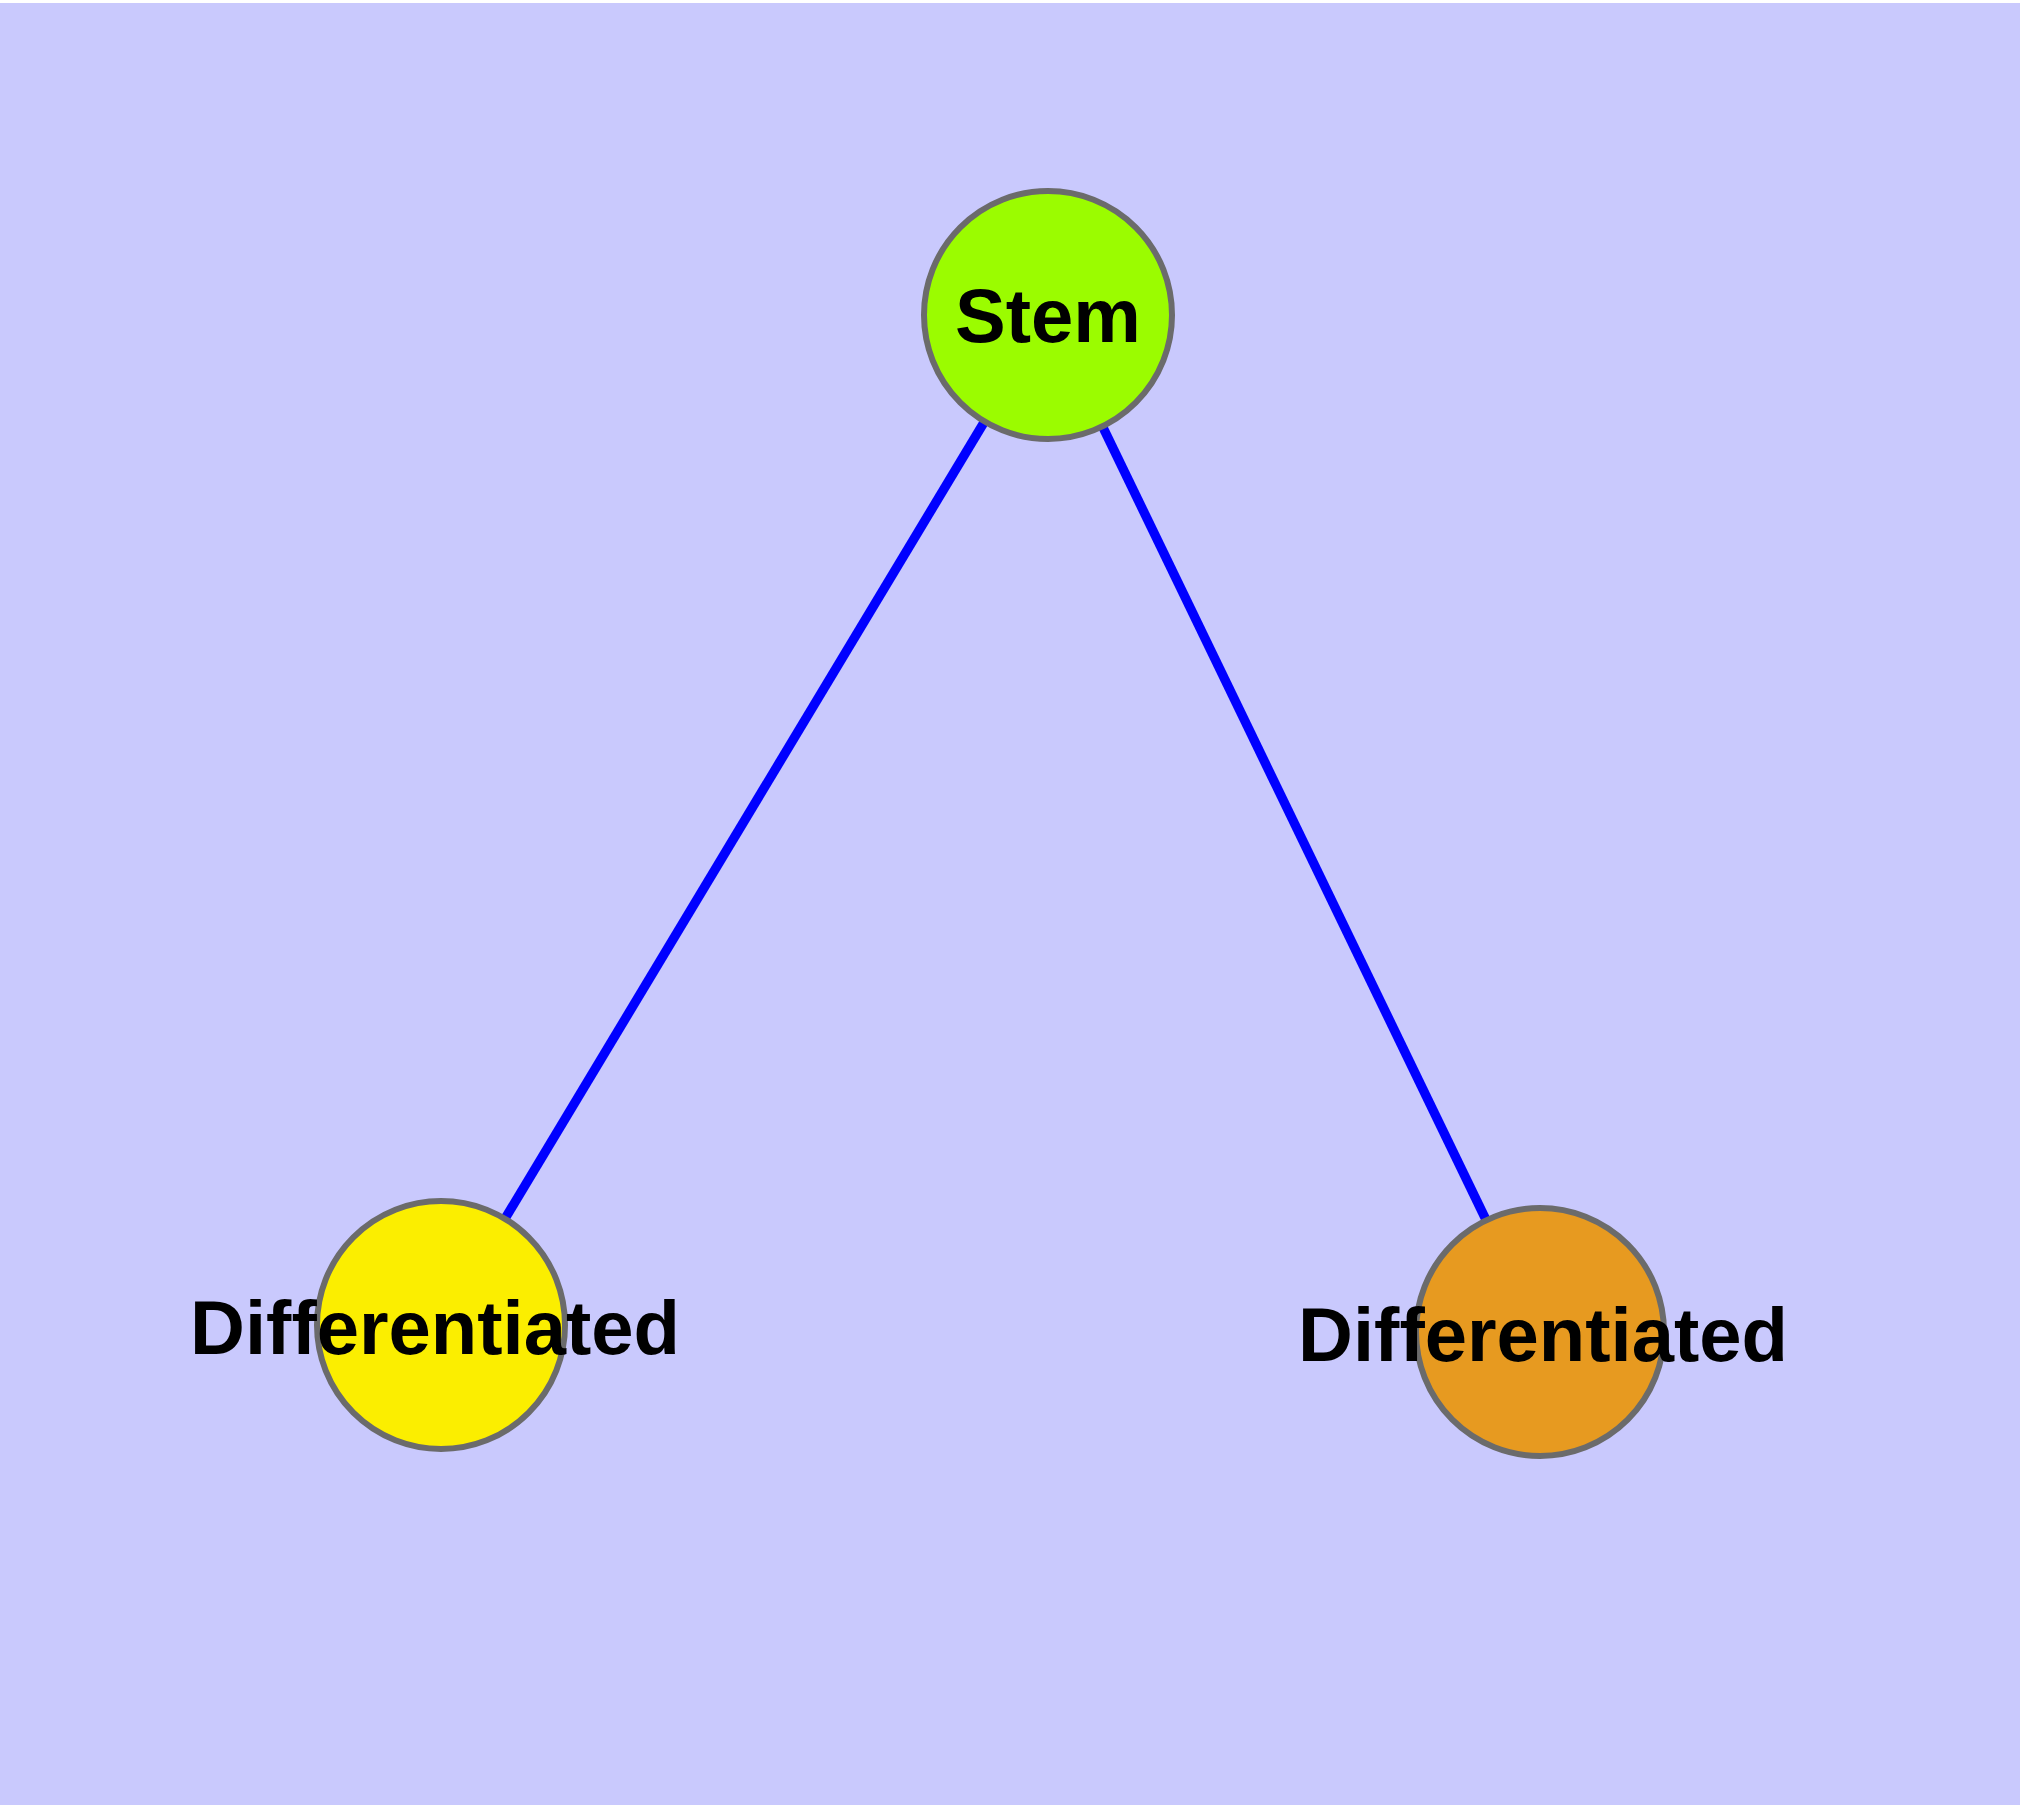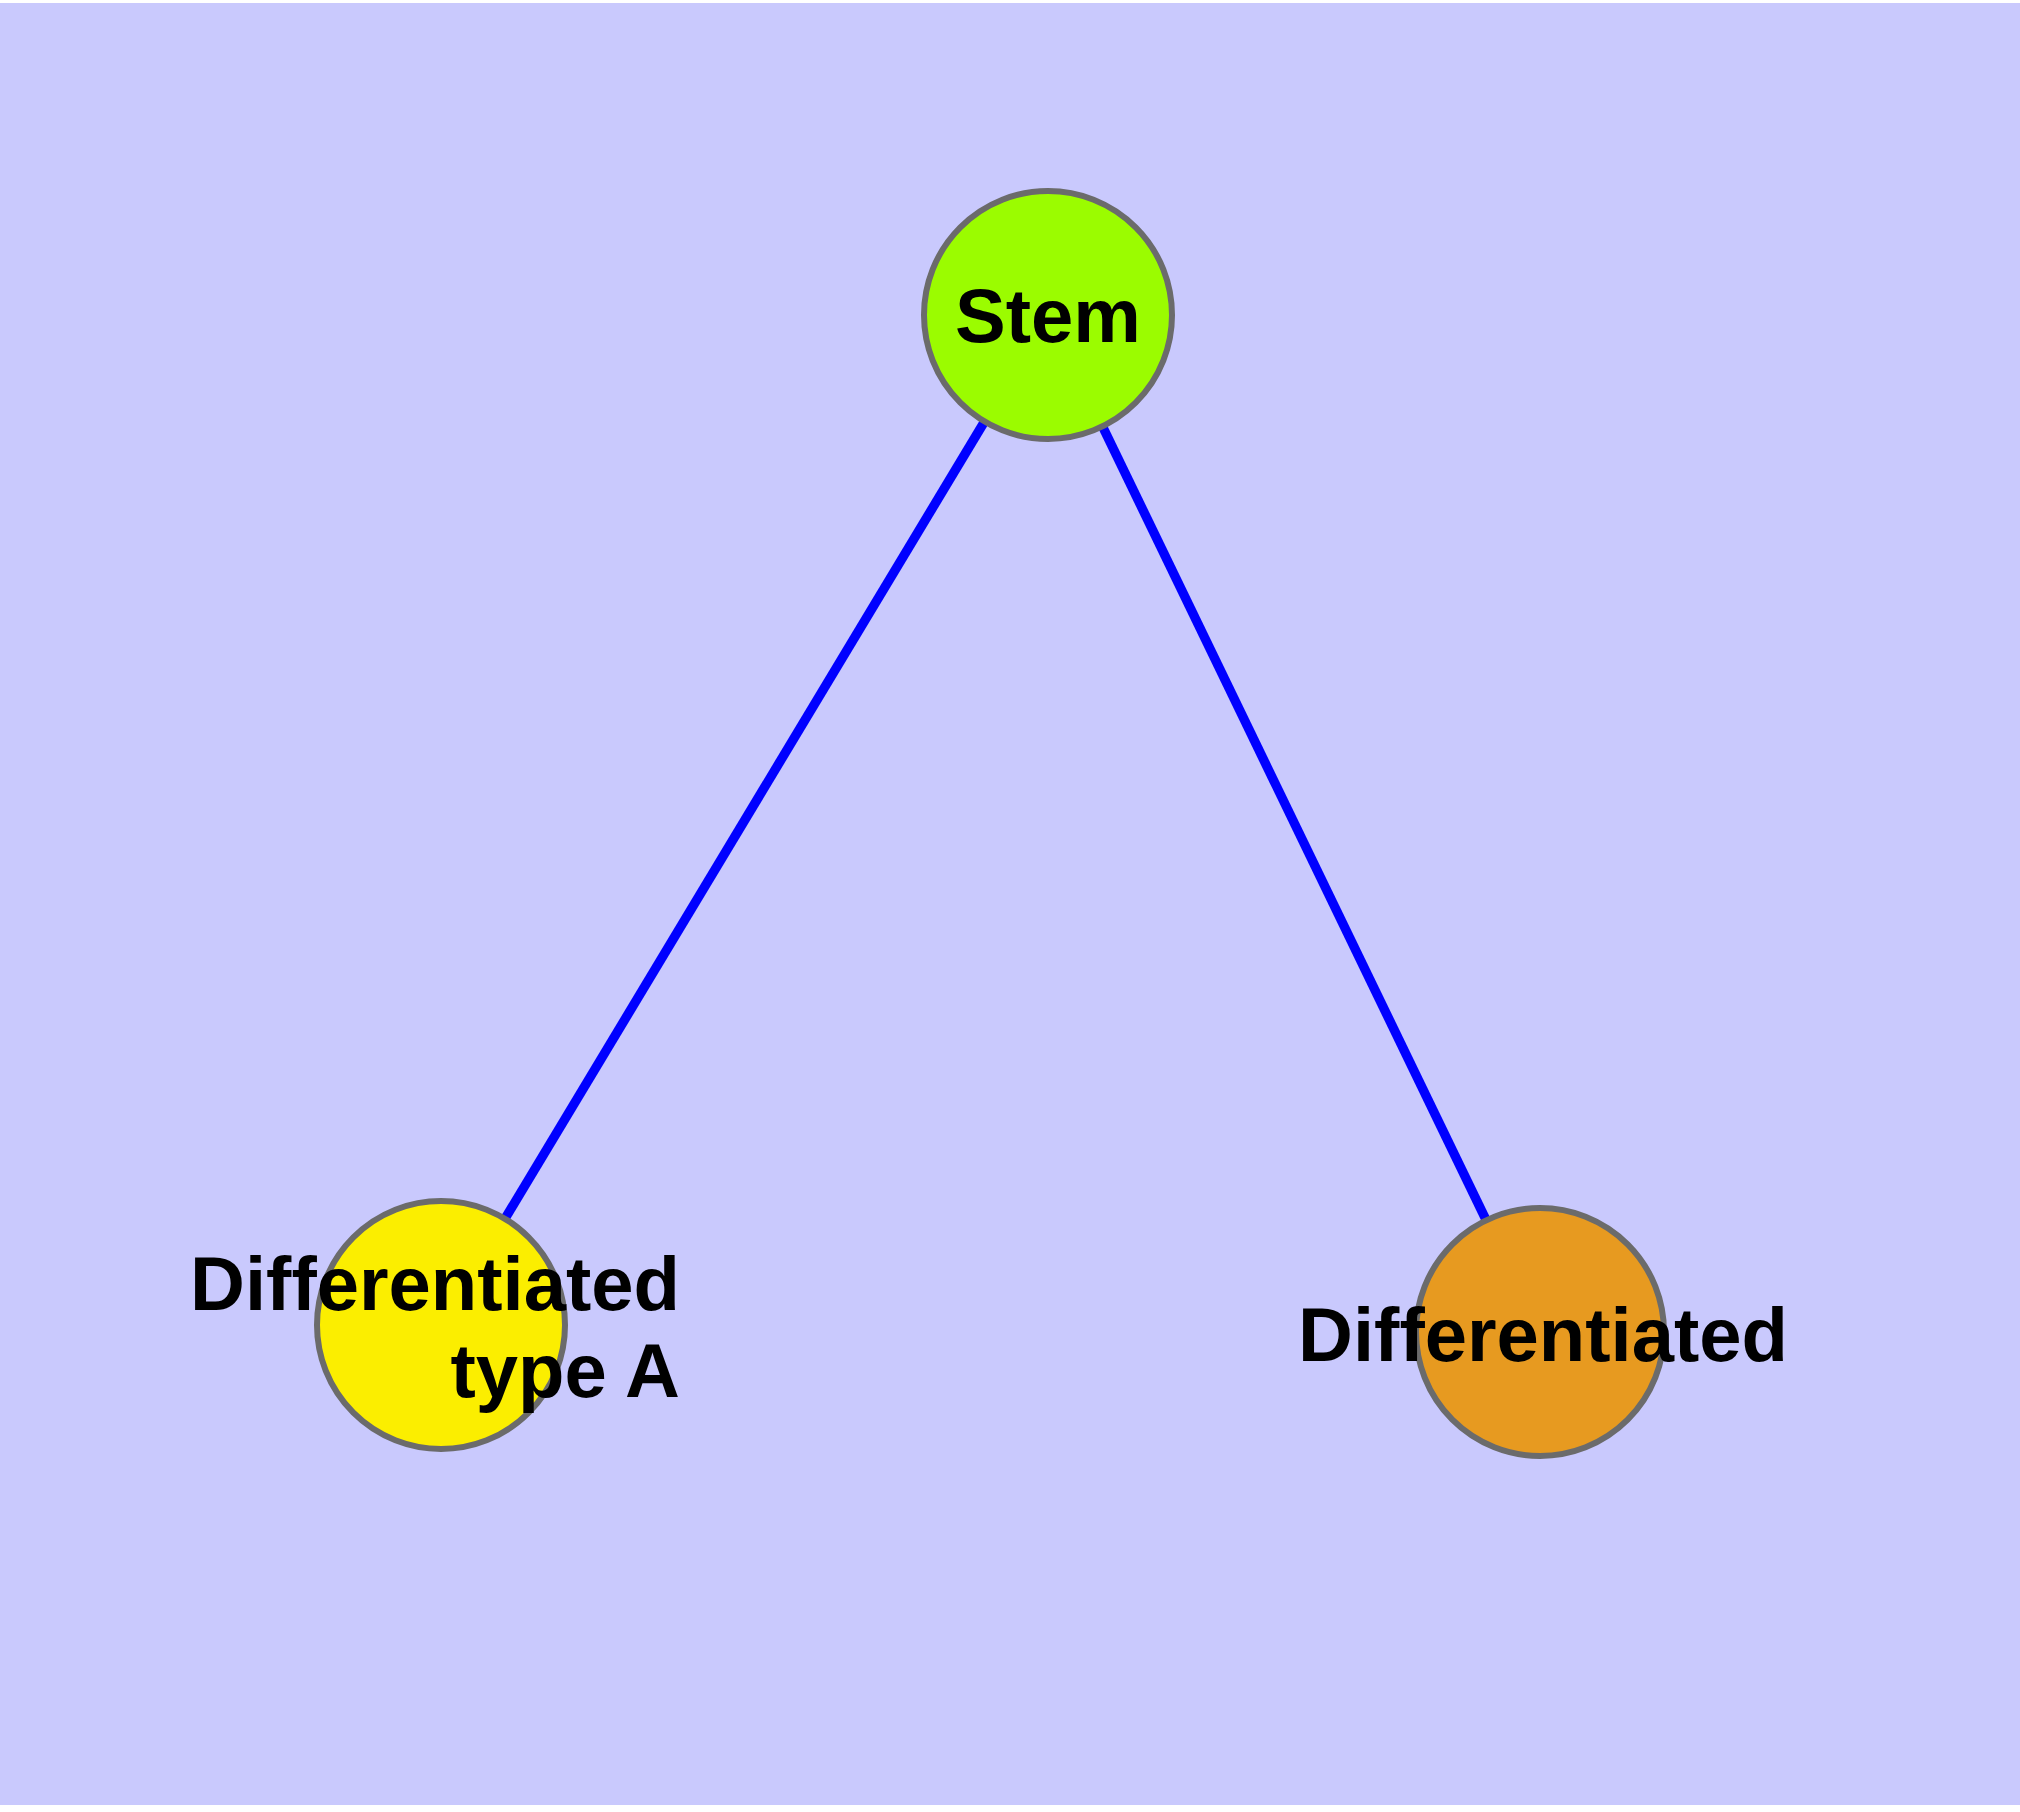--- a/index.html
+++ b/index.html
@@ -30,21 +30,21 @@
     width: 254px;
     height: 254px;
     border-radius: 50%;
     border: 6px solid #6b6b6b;
     box-sizing: border-box;
     transform: translate(-50%, -50%);
   }
   .node-label {
     position: absolute;
     transform: translate(-50%, -50%);
-    text-align: right;
+    text-align: left;
     font-weight: bold;
     font-size: 76px;
     line-height: 87px;
     color: #000000;
     white-space: nowrap;
     letter-spacing: 0;
   }
   .node-label span { display: block; }
 </style>
 </head>
@@ -62,21 +62,20 @@
   <div class="node" style="left: 441px; top: 1322px; background: rgb(251, 238, 0); border-color: rgb(107, 107, 107);"></div>
 
   <div class="node" style="left: 1540px; top: 1329px; background: rgb(231, 154, 32); border-color: rgb(107, 107, 107);"></div>
 
   <div class="node-label" style="left: 1048px; top: 312px; color: rgb(0, 0, 0);">
     <span>Stem</span>
   </div>
 
   <div class="node-label" style="left: 435px; top: 1324px; color: rgb(0, 0, 0);">
     <span>Differentiated</span>
-    <span>type A</span>
   </div>
 
   <div class="node-label" style="left: 1543px; top: 1331px; color: rgb(0, 0, 0);">
     <span>Differentiated</span>
   </div>
 
 </div>
 
 
 </body></html>

